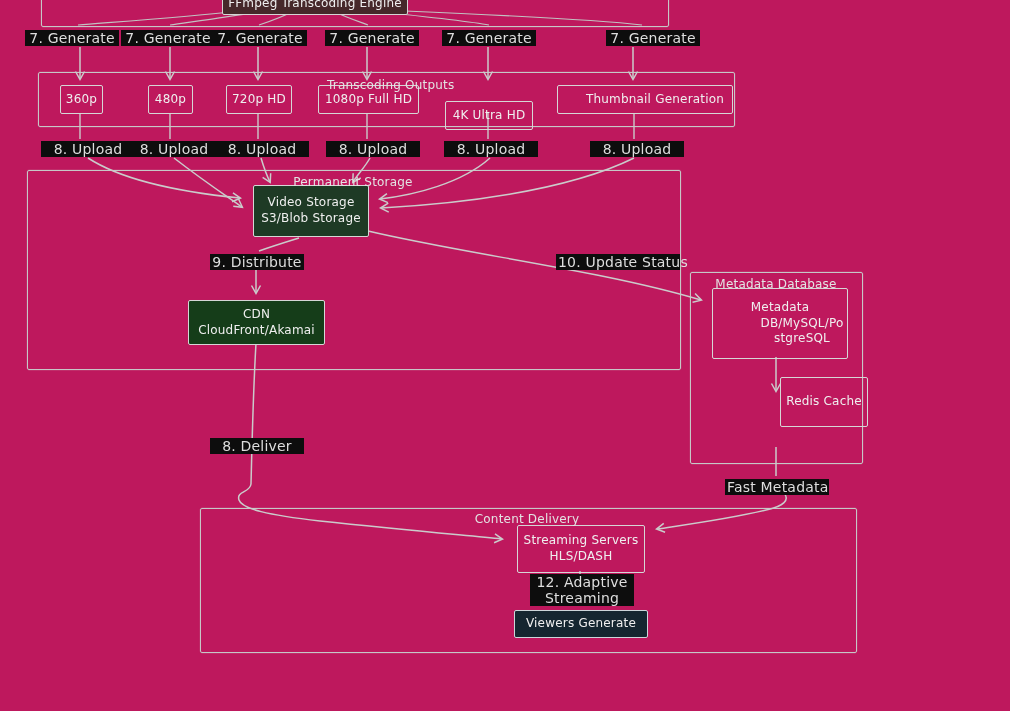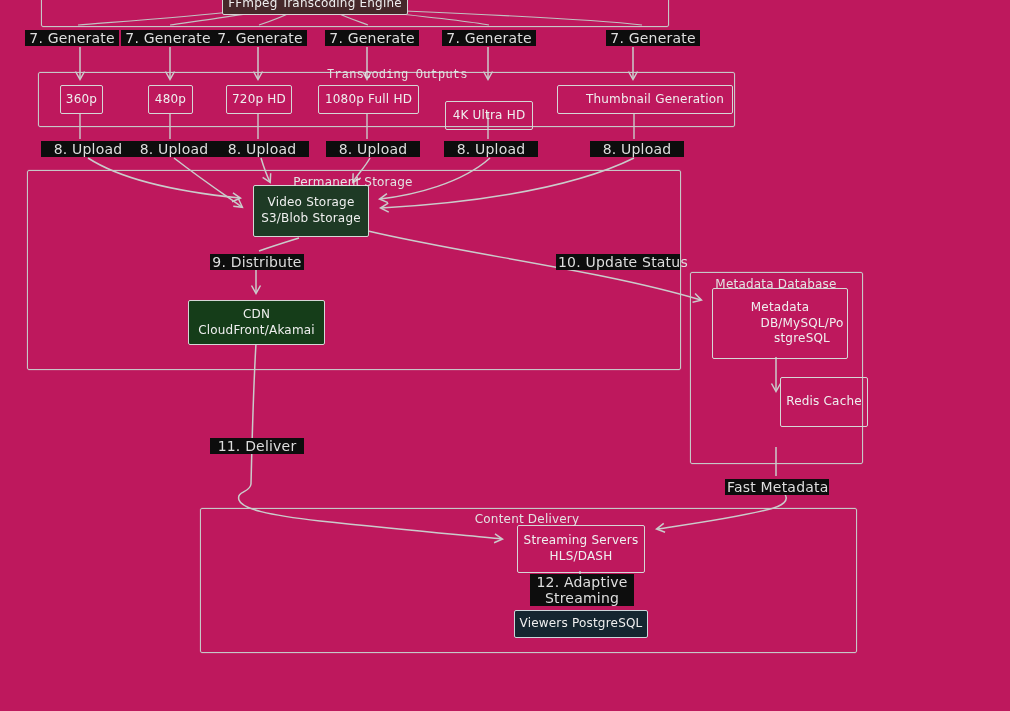--- a/index.html
+++ b/index.html
@@ -111,21 +111,21 @@
   </div>
 
   <div class="elabel" style="left:25px;top:30px;width:90px;">7. Generate</div>
   <div class="elabel" style="left:121px;top:30px;width:90px;">7. Generate</div>
   <div class="elabel" style="left:213px;top:30px;width:90px;">7. Generate</div>
   <div class="elabel" style="left:325px;top:30px;width:90px;">7. Generate</div>
   <div class="elabel" style="left:442px;top:30px;width:90px;">7. Generate</div>
   <div class="elabel" style="left:606px;top:30px;width:90px;">7. Generate</div>
 
   <div class="container" style="left:38px;top:72px;width:695px;height:53px;"></div>
-  <div class="clabel" style="left:327px;top:68px;width:122px;font-family:Liberation Mono, monospace;">Transcoding Outputs</div>
+  <div class="clabel" style="left:327px;top:78px;width:122px;">Transcoding Outputs</div>
 
   <div class="node" style="left:60px;top:85px;width:41px;height:27px;">
       <span>360p</span>
     </div>
   <div class="node" style="left:148px;top:85px;width:43px;height:27px;">
       <span>480p</span>
     </div>
   <div class="node" style="left:226px;top:85px;width:64px;height:27px;justify-content:center;">
       <span>720p HD</span>
     </div>
@@ -169,32 +169,32 @@
     <span>Metadata</span>
     <span class="wrap2 breakall" style="max-width:124px;">DB/MySQL/PostgreSQL</span>
   </div>
 
   <div class="node" style="left:732px;top:377px;width:86px;height:48px;margin-left:48px;">
     <span>Redis Cache</span>
   </div>
 
   <div class="elabel" style="left:725px;top:479px;width:100px;">Fast Metadata</div>
 
-  <div class="elabel" style="left:210px;top:438px;width:90px;">11. Deliver</div>
+  <div class="elabel" style="left:210px;top:438px;width:90px;">8. Deliver</div>
 
   <div class="container" style="left:200px;top:508px;width:655px;height:143px;"></div>
   <div class="clabel" style="left:466px;top:512px;width:122px;">Content Delivery</div>
 
   <div class="node" style="left:517px;top:525px;width:126px;height:46px;">
     <span>Streaming Servers</span>
     <span>HLS/DASH</span>
   </div>
 
   <div class="elabel" style="left:530px;top:574px;width:100px;">
     <span>12. Adaptive</span><br>
     <span>Streaming</span>
   </div>
 
   <div class="node" style="left:514px;top:610px;width:132px;height:26px;background:#152630;border-color:#cdd6da;">
-    <span>Viewers PostgreSQL</span>
+    <span>Viewers Generate</span>
   </div>
 
 </div>
 
 </body></html>

